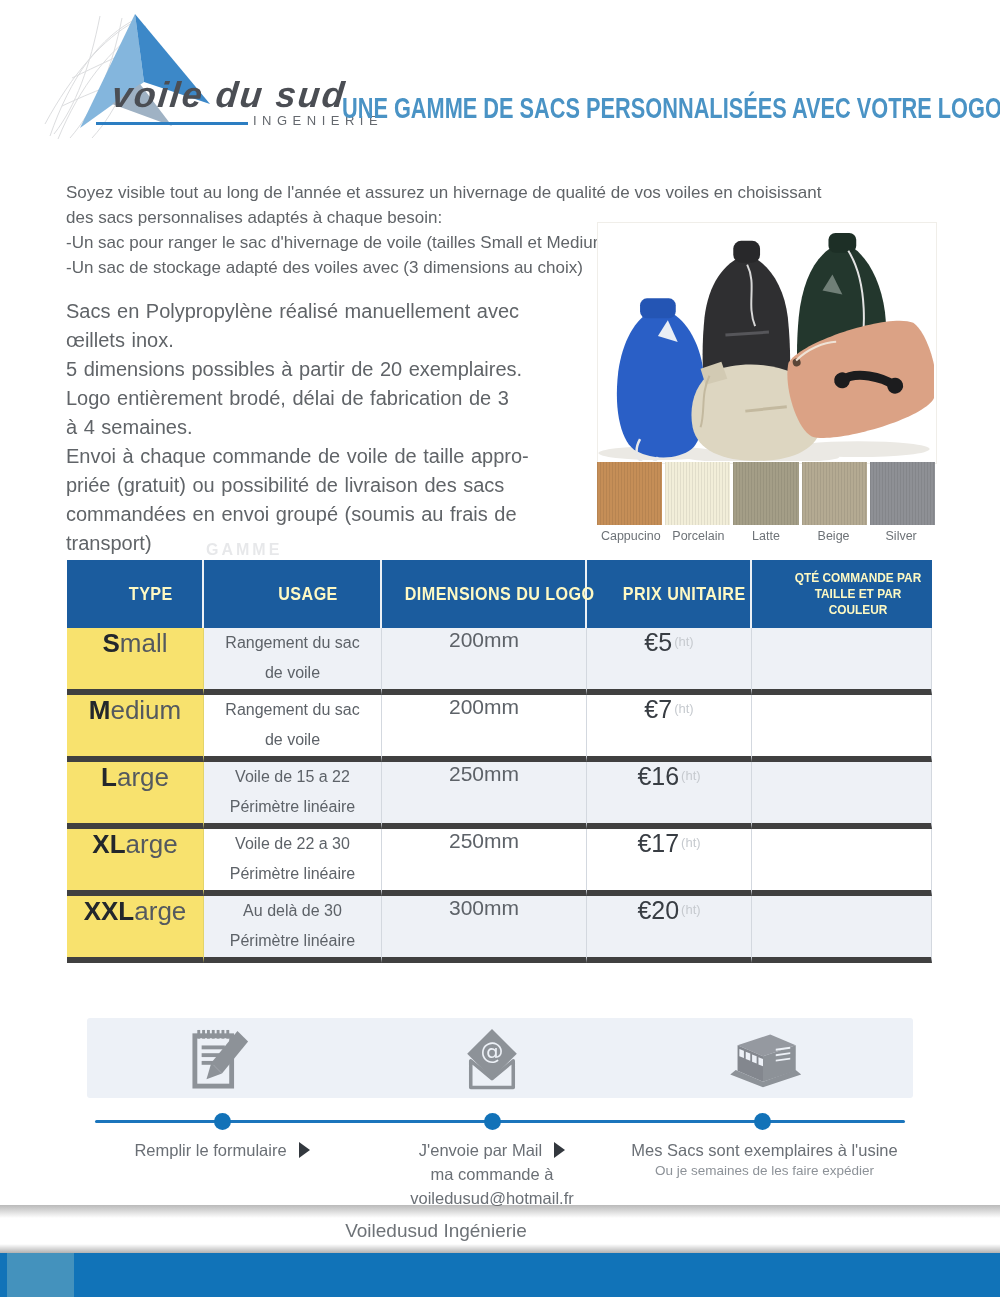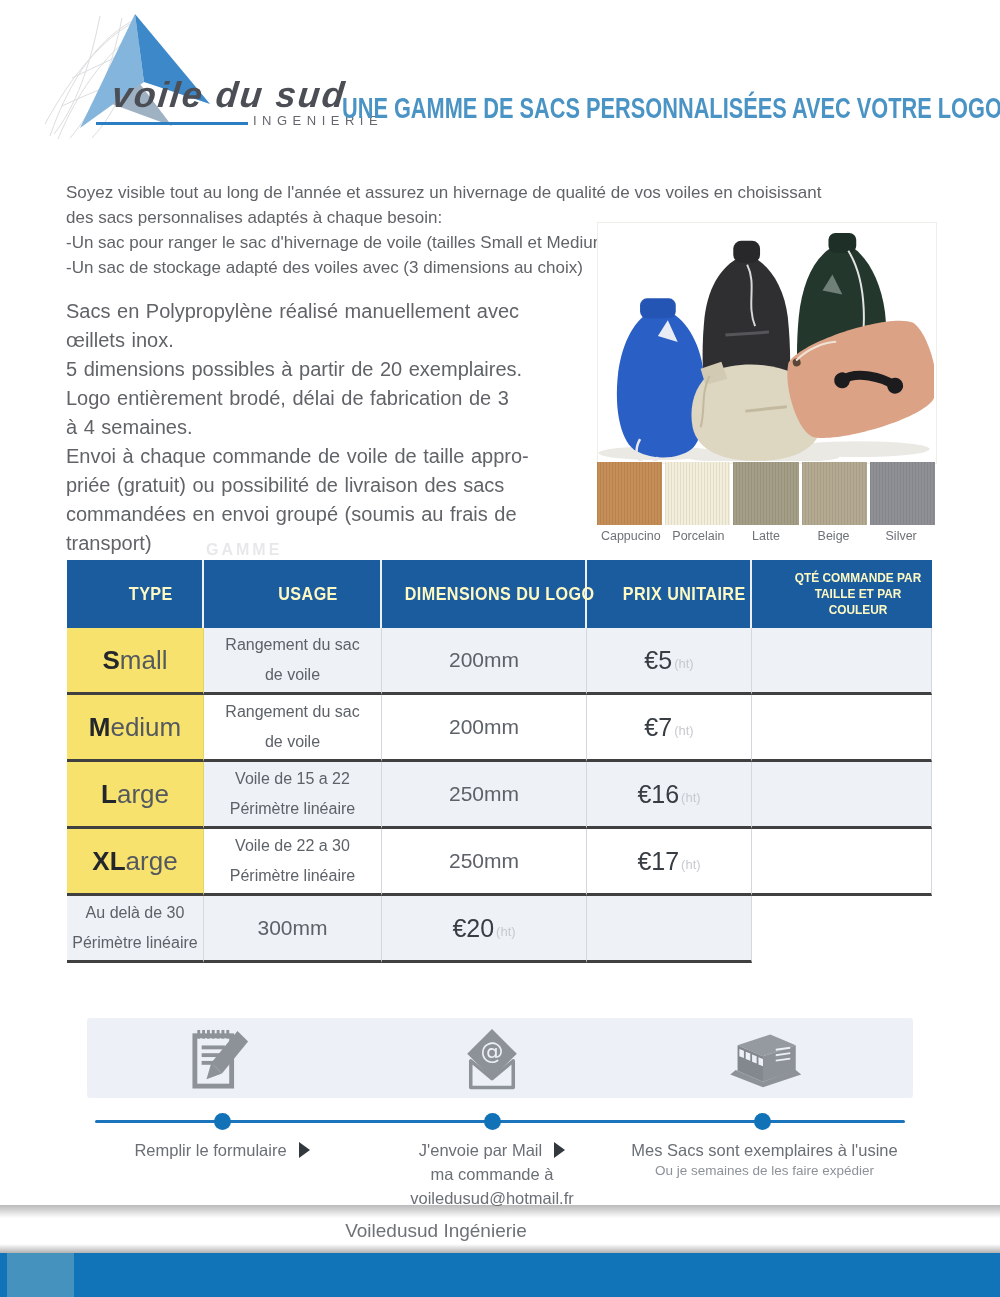--- a/index.html
+++ b/index.html
@@ -34,21 +34,21 @@
 
   
   .ptable{position:absolute;left:67px;top:560px;width:865px;z-index:1;display:grid;
           grid-template-columns:137px 178px 205px 165px 180px;
           grid-template-rows:68px 67px 67px 67px 67px 67px;}
   .th{background:#1b5c9e;color:#fef9c3;display:flex;align-items:center;justify-content:center;border-right:2px solid #edf1f6;padding-left:32px;}
   .th:nth-child(5){border-right:none;}
   .th .cond{font-size:19px;font-weight:bold;white-space:nowrap;transform:scaleX(.85);transform-origin:center;letter-spacing:.5px;}
   .th .cond-sm{font-size:13.5px;font-weight:bold;width:204px;text-align:center;line-height:1.2;
                transform:scaleX(.88);transform-origin:center;}
-  .td{display:flex;align-items:center;justify-content:center;border-right:1px solid #d3d8df;border-bottom:3px solid #404040;background:#fff;}
+  .td{display:flex;align-items:flex-start;justify-content:center;border-right:1px solid #d3d8df;border-bottom:6px solid #404040;background:#fff;}
   .td-type{background:#f8e26e !important;border-right:1px solid #e3d469;font-size:26px;color:#54595f;}
   .td-type b{font-weight:700;color:#23272c;}
   .td-usage{font-size:16px;color:#5d6268;text-align:center;line-height:30px;}
   .td-dim{font-size:21px;color:#5d6268;}
   .td-price{font-size:25px;color:#383d43;}
   .td-price .unit{font-size:13px;color:#c6cacf;margin-left:2px;margin-top:6px;}
 
   
   .steps-band{position:absolute;left:87px;top:1018px;width:826px;height:80px;background:#edf1f7;border-radius:3px;}
   .step-icon{position:absolute;top:1029px;}
@@ -225,20 +225,23 @@
       </div>
     <div class="td td-usage pre">Voile de 22 a 30
 Périmètre linéaire</div>
     <div class="td td-dim">250mm</div>
     <div class="td td-price">
         <span>€17</span>
         <span class="unit">(ht)</span>
       </div>
     <div class="td"></div>
 
+    <div class="td td-type">
+        <span><b>XXL</b><span>arge</span></span>
+      </div>
     <div class="td td-usage pre" style="background:#eef1f6">Au delà de 30
 Périmètre linéaire</div>
     <div class="td td-dim" style="background:#eef1f6">300mm</div>
     <div class="td td-price" style="background:#eef1f6">
         <span>€20</span>
         <span class="unit">(ht)</span>
       </div>
     <div class="td" style="background:#eef1f6"></div>
   </div>
 

